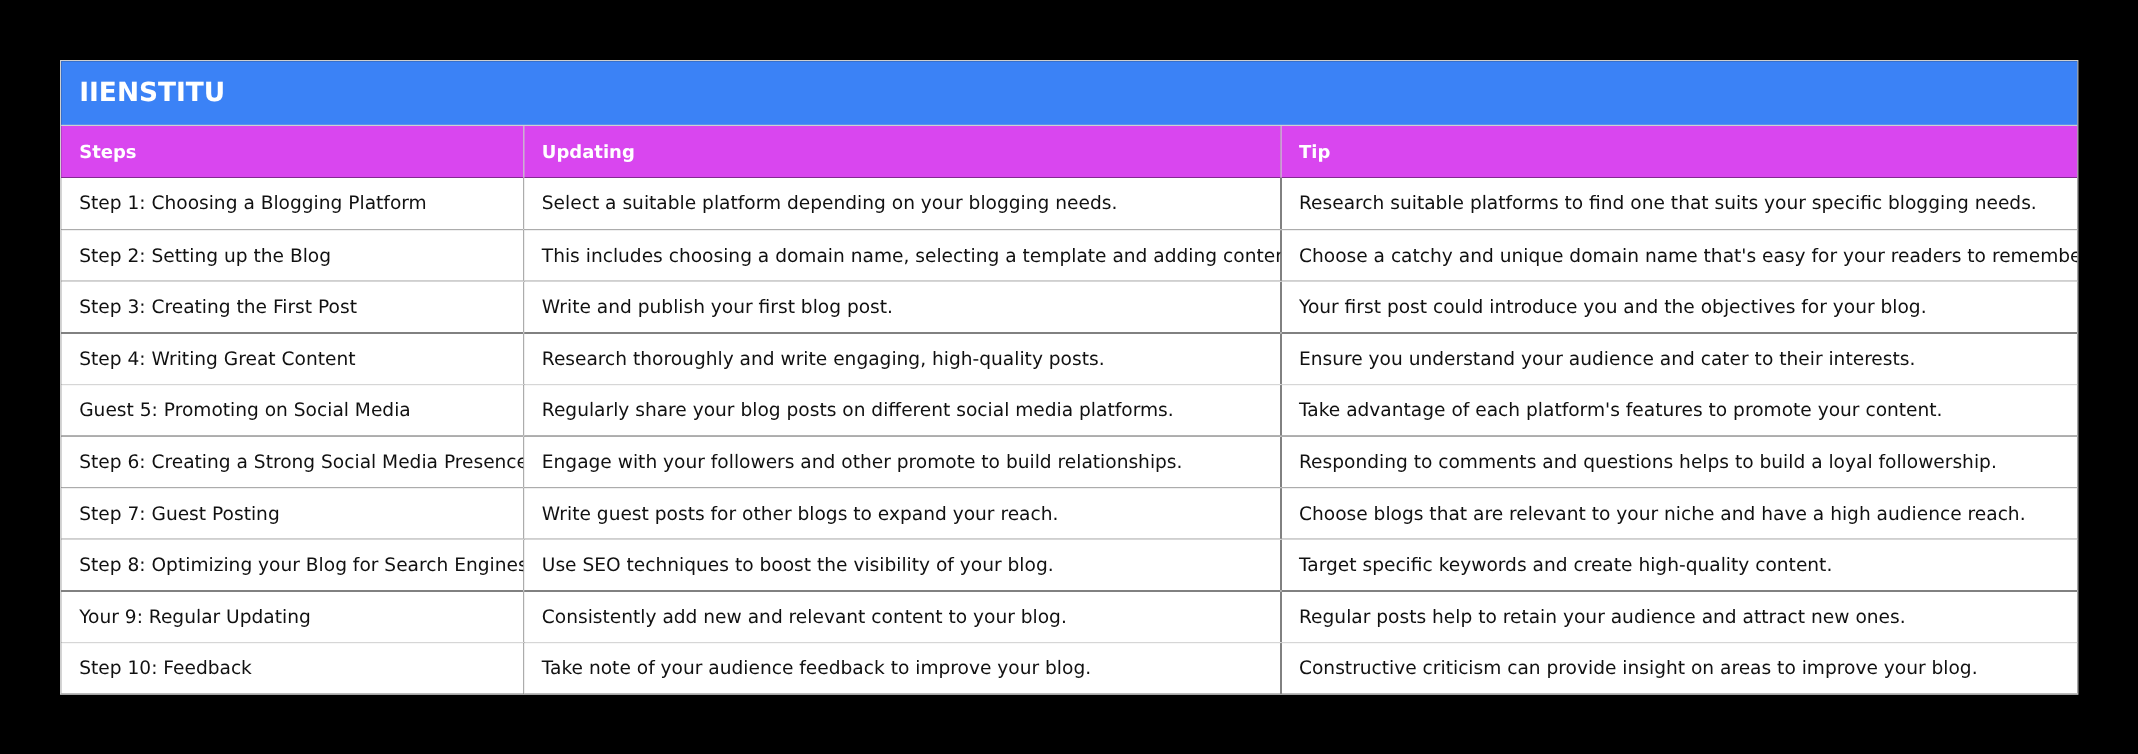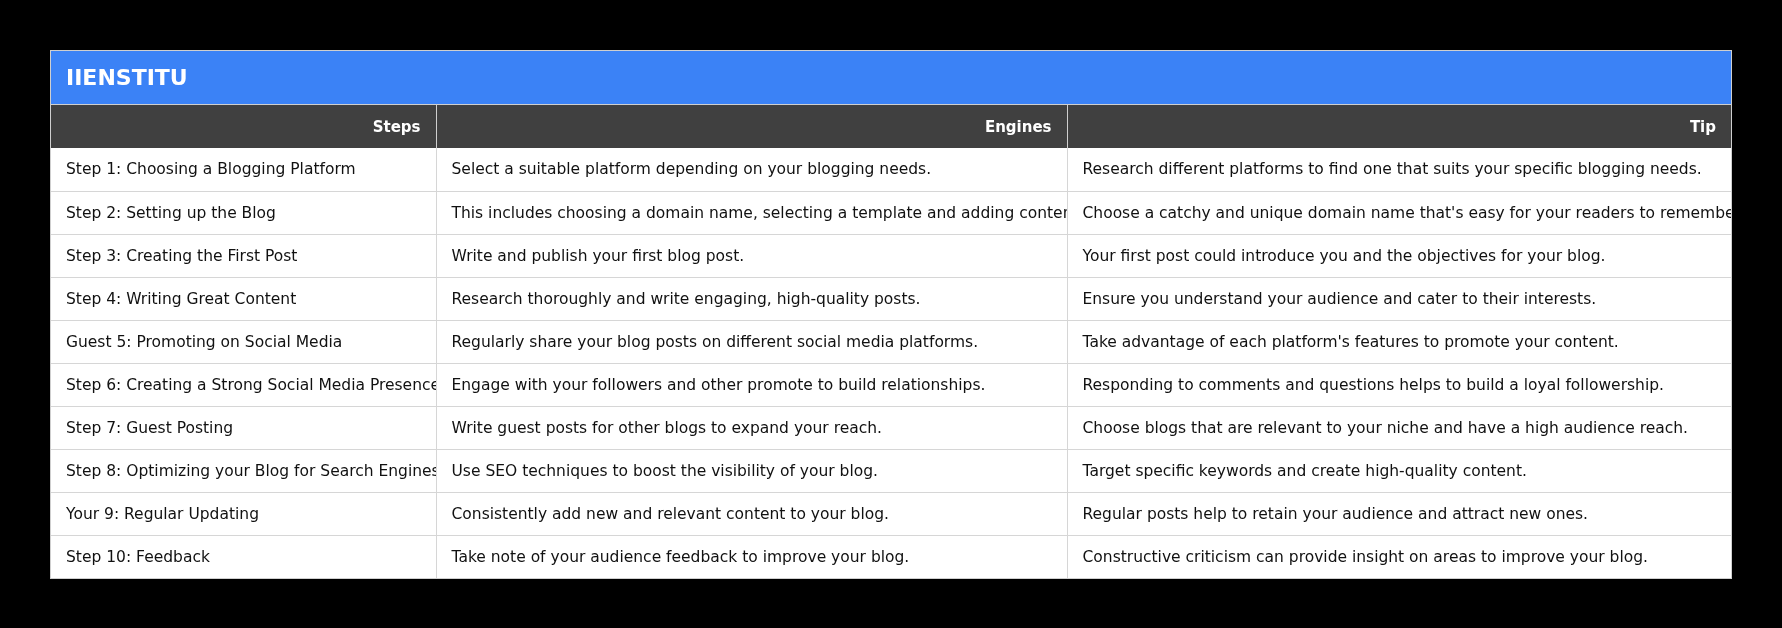--- a/index.html
+++ b/index.html
@@ -1,48 +1,48 @@
 <!DOCTYPE html>
 <html><head>
 <meta charset="utf-8">
 <style>
   html, body { margin:0; padding:0; background:#000; }
   body { width:1782px; height:628px; position:relative; font-family:"DejaVu Sans","Liberation Sans",sans-serif; }
   .wrap { position:absolute; left:50px; top:50px; width:1682px; border:1px solid #cfcfcf; box-sizing:border-box; }
   .title { height:54px; background:#3b82f6; color:#fff; font-weight:bold; font-size:22px; line-height:54px; padding-left:15px; border-bottom:1px solid #cfcfcf; box-sizing:border-box; }
   table { border-collapse:collapse; width:100%; table-layout:fixed; }
-  th { background:#404040; color:#fff; font-weight:bold; font-size:15px; text-align:right; height:43px; padding:0 15px; border-right:1px solid #cfcfcf; box-sizing:border-box; }
+  th { background:#d946ef; color:#fff; font-weight:bold; font-size:15px; text-align:left; height:43px; padding:0 15px; border-right:1px solid #cfcfcf; box-sizing:border-box; }
   td { background:#fff; color:#111; font-size:15.5px; height:43px; padding:0 15px; border-right:1px solid #d6d6d6; border-bottom:1px solid #d6d6d6; white-space:nowrap; overflow:hidden; box-sizing:border-box; }
   th:last-child, td:last-child { border-right:none; }
   tr:last-child td { border-bottom:none;margin-left:19px; }
   col.c1 { width:385px; } col.c2 { width:631px; } col.c3 { width:664px; }
 </style>
 </head>
 <body>
 
 <div class="wrap">
   <div class="title">IIENSTITU</div>
   <table>
     <colgroup>
         <col class="c1">
         <col class="c2">
         <col class="c3">
       </colgroup>
     <thead>
       <tr>
         <th>Steps</th>
-        <th>Engines</th>
+        <th>Updating</th>
         <th>Tip</th>
       </tr>
     </thead>
     <tbody>
       <tr>
           <td>Step 1: Choosing a Blogging Platform</td>
           <td>Select a suitable platform depending on your blogging needs.</td>
-          <td>Research different platforms to find one that suits your specific blogging needs.</td>
+          <td>Research suitable platforms to find one that suits your specific blogging needs.</td>
         </tr>
       <tr>
           <td>Step 2: Setting up the Blog</td>
           <td>This includes choosing a domain name, selecting a template and adding content.</td>
           <td>Choose a catchy and unique domain name that's easy for your readers to remember.</td>
         </tr>
       <tr>
           <td>Step 3: Creating the First Post</td>
           <td>Write and publish your first blog post.</td>
           <td>Your first post could introduce you and the objectives for your blog.</td>

